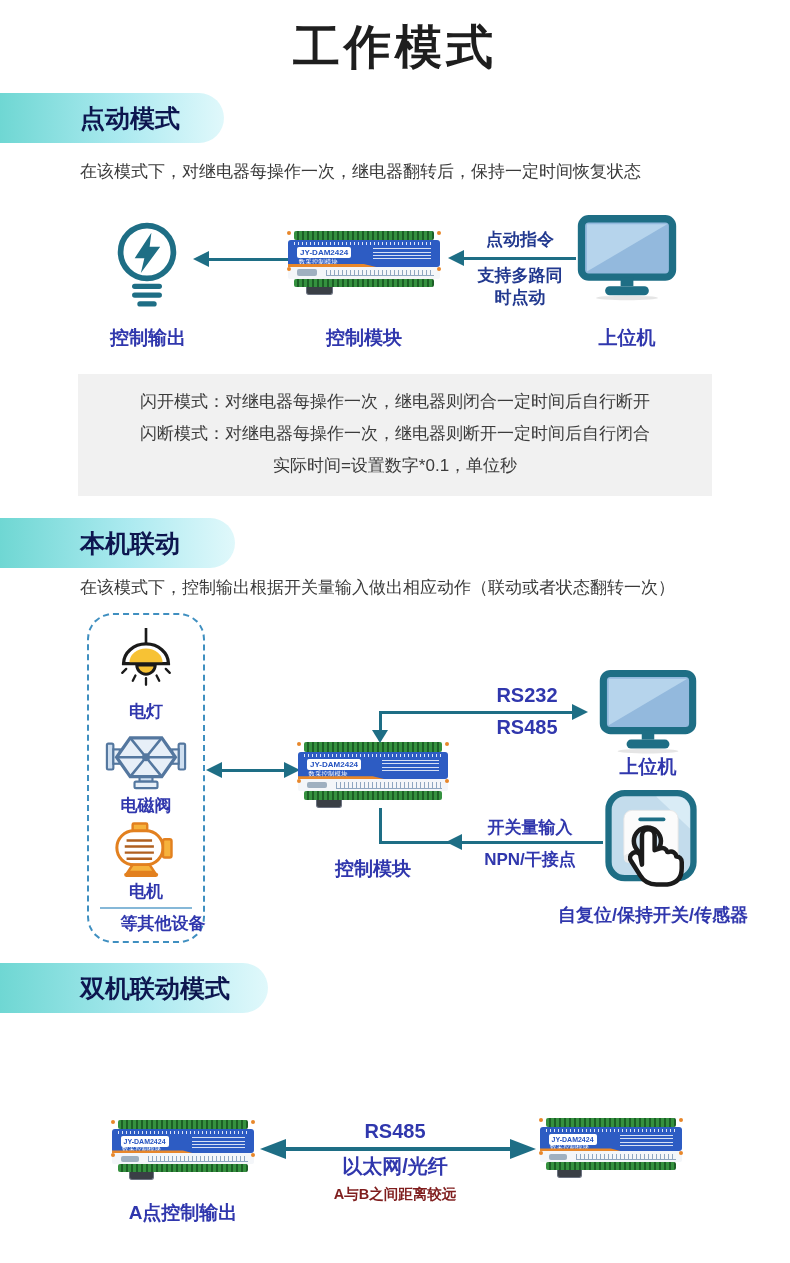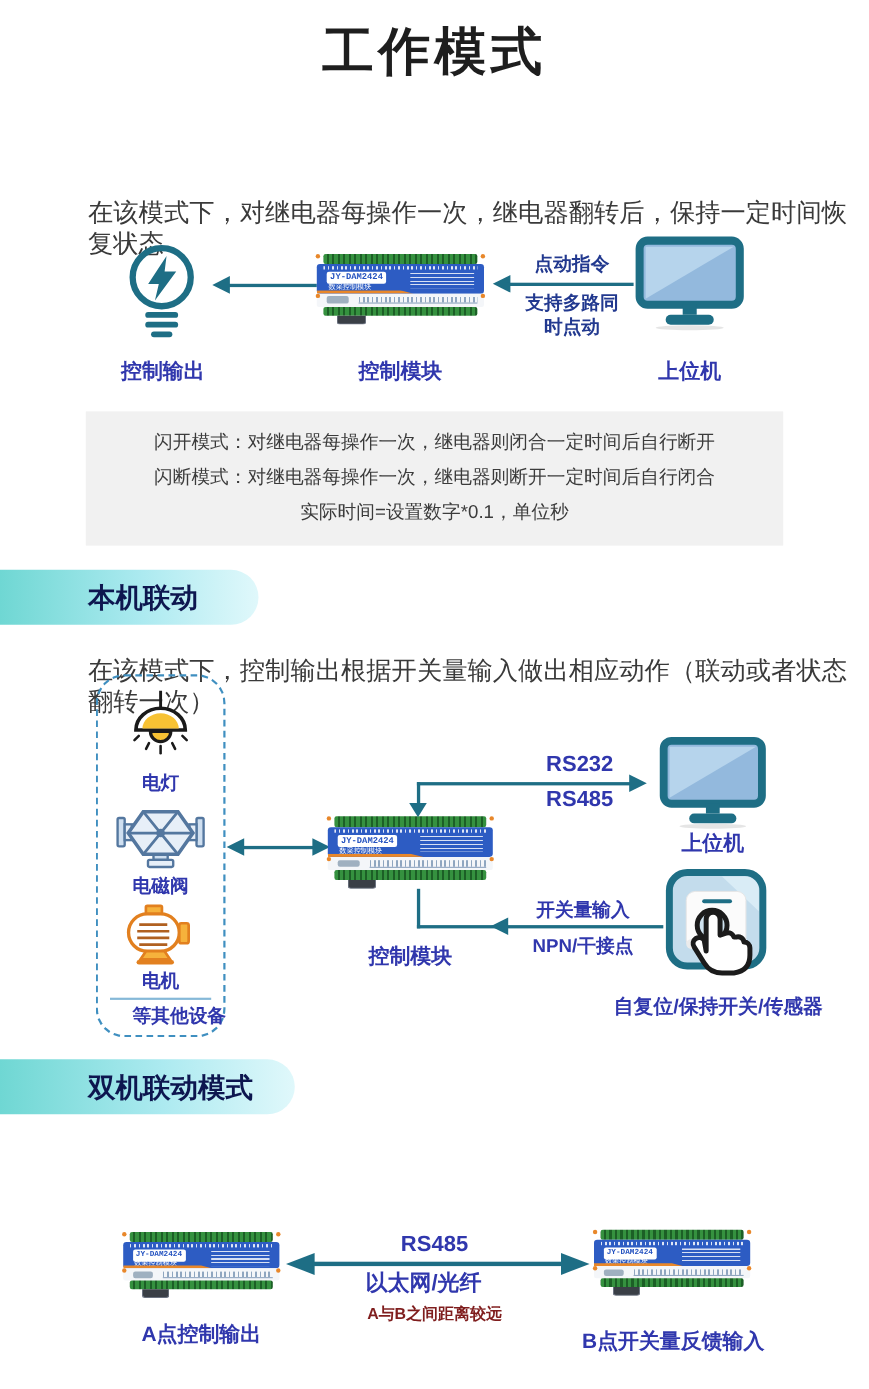--- a/index.html
+++ b/index.html
@@ -8,21 +8,21 @@
   .abs{position:absolute;}
   
   #main-title{position:absolute;left:0;top:16px;width:790px;text-align:center;
     font-size:47px;font-weight:bold;color:#1e1e1e;letter-spacing:4px;}
   
   .pill{position:absolute;left:0;height:50px;border-radius:0 27px 27px 0;
     background:linear-gradient(90deg,#6fd7d3 0%,#aceaf0 55%,#e0f8fb 100%);
     display:flex;align-items:center;padding-left:80px;box-sizing:border-box;
     font-size:25px;font-weight:bold;color:#0d164f;}
   
-  .desc{position:absolute;font-size:23px;color:#3a3a3a;line-height:28px;margin-top:21px;}
+  .desc{position:absolute;font-size:17px;color:#3a3a3a;line-height:28px;}
   .green{color:#98b32b;}
   
   .lbl{position:absolute;text-align:center;font-weight:bold;color:#3037ad;}
   .s17{font-size:17px;} .s18{font-size:18px;} .s19{font-size:19px;} .s20{font-size:20px;}
   .navy{color:#22398f;}
   .note-distance{position:absolute;text-align:center;font-size:14.5px;font-weight:bold;color:#7f1d1d;}
   
   #note-box{position:absolute;left:78px;top:374px;width:634px;height:122px;background:#f1f1f1;
     box-sizing:border-box;padding-top:12px;}
   #note-box div{text-align:center;font-size:17px;color:#3b3b3b;line-height:32px;}
@@ -38,21 +38,21 @@
   .h-line4{position:absolute;height:4px;background:#1e6e85;}
   .ah3-left{position:absolute;width:0;height:0;border-top:10px solid transparent;
     border-bottom:10px solid transparent;border-right:26px solid #1e6e85;}
   .ah3-right{position:absolute;width:0;height:0;border-top:10px solid transparent;
     border-bottom:10px solid transparent;border-left:26px solid #1e6e85;}
   
   #other-devices-box{position:absolute;left:87px;top:613px;width:118px;height:330px;
     border:2px dashed #3f8fc0;border-radius:26px;box-sizing:border-box;}
   .divider{position:absolute;height:2px;background:#86b8d8;}
   
-  .device{position:absolute;font-family:Liberation Mono, monospace;}
+  .device{position:absolute;}
   .dv-top,.dv-bot{position:absolute;left:4%;right:4%;height:16%;border-radius:2px;
     background:repeating-linear-gradient(90deg,#35913f 0 3px,#1c5f26 3px 5px);}
   .dv-top{top:0;} .dv-bot{top:82%;height:14%;}
   .dv-body{position:absolute;left:0;right:0;top:16%;height:46%;background:#2d5cc3;border-radius:3px;}
   .dv-pins{position:absolute;left:4%;right:4%;top:2px;height:3px;
     background:repeating-linear-gradient(90deg,rgba(255,255,255,.85) 0 1.5px,transparent 1.5px 4px);}
   .dv-chip{position:absolute;left:6%;top:7px;background:#fff;color:#2553c0;font-weight:bold;
     font-size:8px;line-height:9px;padding:1px 3px;border-radius:2px;white-space:nowrap;}
   .dv-sub{position:absolute;left:7%;top:18px;color:#fff;font-size:6.5px;line-height:7px;white-space:nowrap;}
   .dv-spec{position:absolute;right:6%;top:8px;width:38%;height:14px;opacity:.9;
@@ -68,20 +68,23 @@
   .dv-screw{position:absolute;width:4px;height:4px;background:#e8872a;border-radius:50%;}
   svg{display:block;}
 </style>
 </head>
 <body>
 
 <div id="page">
 
   <div id="main-title">工作模式</div>
 
+  <div class="pill" style="top:93px;width:224px;">
+    <span>点动模式</span>
+  </div>
   <div class="desc" style="left:80px;top:158px;">在该模式下，对继电器每操作一次，继电器翻转后，保持一定时间恢复状态</div>
 
   <div class="abs" style="left:0;top:200px;width:790px;height:160px;">
 
     <svg class="abs" style="left:103px;top:12px;" width="88" height="102" viewBox="0 0 100 105">
       <circle cx="50" cy="40" r="30" fill="none" stroke="#1e6e85" stroke-width="6.5"></circle>
       <polygon points="55,18 36,47 47,47 43,64 65,34 53,34" fill="#1e6e85"></polygon>
       <rect x="33" y="76" width="34" height="6" rx="3" fill="#1e6e85"></rect>
       <rect x="33" y="86" width="34" height="6" rx="3" fill="#1e6e85"></rect>
       <rect x="39" y="96" width="22" height="6" rx="3" fill="#1e6e85"></rect>
@@ -268,21 +271,21 @@
     <i class="dv-screw" style="left:-1px;top:0;"></i>
       <i class="dv-screw" style="right:-1px;top:0;"></i>
     <i class="dv-screw" style="left:-1px;top:62%;"></i>
       <i class="dv-screw" style="right:-1px;top:62%;"></i>
   </div>
 
   <div class="ah3-left" style="left:260px;top:1139px;"></div>
   <div class="h-line4" style="left:284px;top:1147px;width:228px;"></div>
   <div class="ah3-right" style="left:510px;top:1139px;"></div>
   <div class="lbl s20" style="left:330px;top:1120px;width:130px;">RS485</div>
-  <div class="lbl s20" style="left:320px;top:1153px;width:130px;">以太网/光纤</div>
+  <div class="lbl s20" style="left:330px;top:1153px;width:130px;">以太网/光纤</div>
   <div class="note-distance" style="left:315px;top:1185px;width:160px;">A与B之间距离较远</div>
 
   <div class="device" style="left:540px;top:1118px;width:142px;height:54px;">
     <div class="dv-top"></div>
     <div class="dv-body">
       <div class="dv-pins"></div>
       <div class="dv-chip" style="font-size:7px;">JY-DAM2424</div>
       <div class="dv-sub" style="top:16px;">数采控制模块</div>
       <div class="dv-spec"></div>
       <div class="dv-orange"></div>
@@ -293,15 +296,14 @@
     </div>
     <div class="dv-bot"></div>
     <div class="dv-plug"></div>
     <i class="dv-screw" style="left:-1px;top:0;"></i>
       <i class="dv-screw" style="right:-1px;top:0;"></i>
     <i class="dv-screw" style="left:-1px;top:62%;"></i>
       <i class="dv-screw" style="right:-1px;top:62%;"></i>
   </div>
 
   <div class="lbl s19" style="left:105px;top:1200px;width:156px;">A点控制输出</div>
-  <div class="lbl s19" style="left:528px;top:1206px;width:168px;">B点开关量反馈输入</div>
 
 </div>
 
 </body></html>

